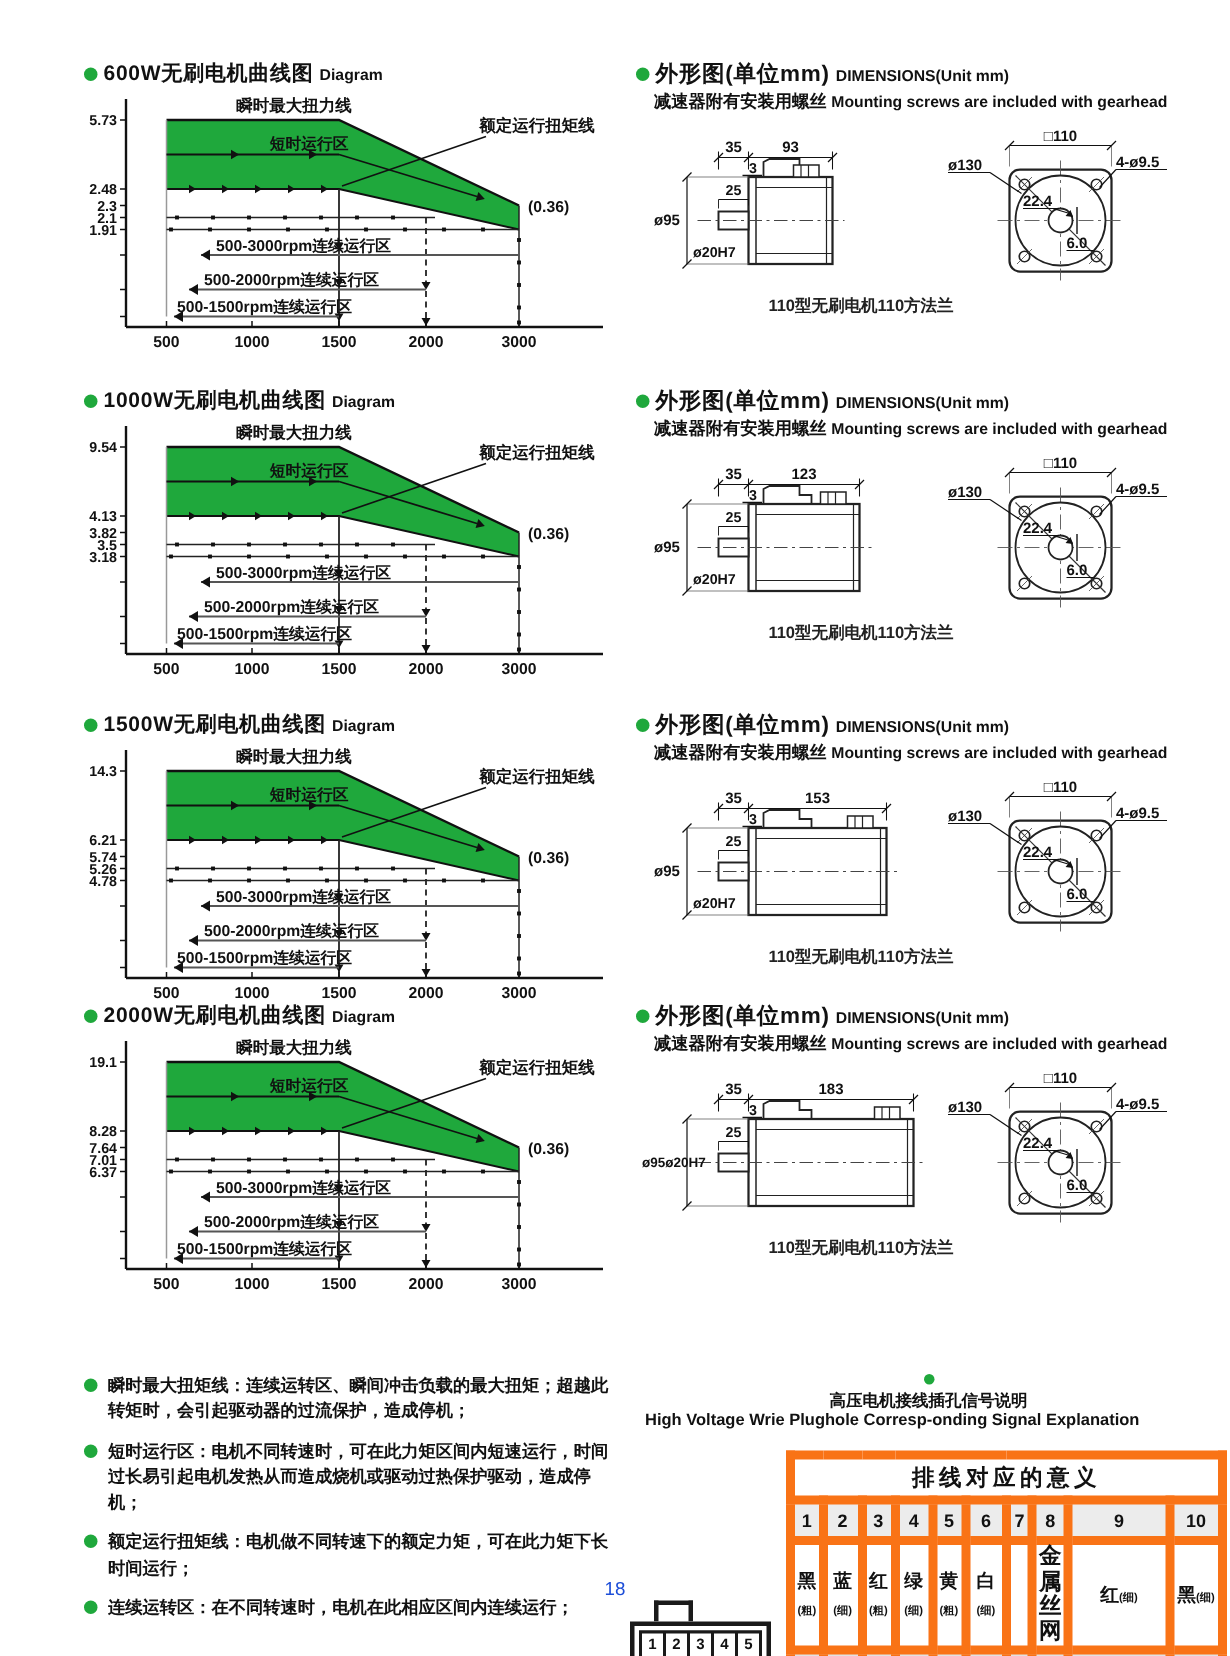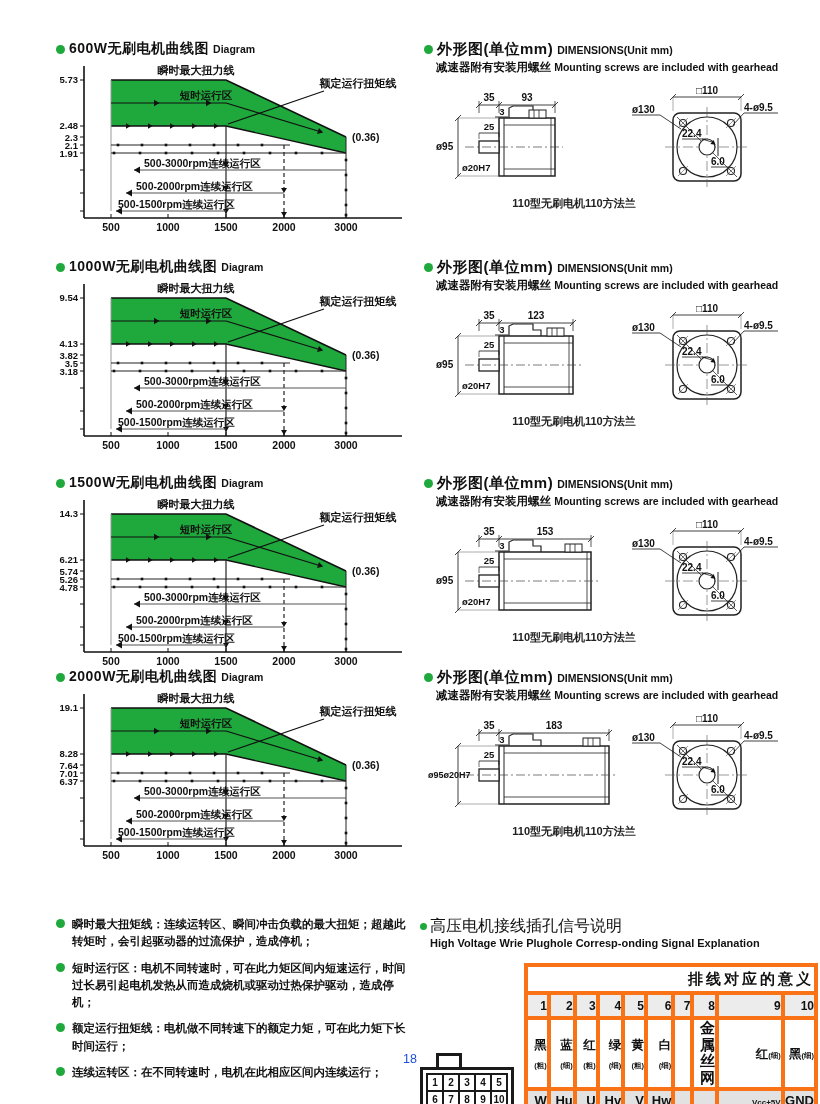--- a/index.html
+++ b/index.html
@@ -17,30 +17,30 @@
   .dim-sub .en{font-size:10.5px;}
   svg{display:block;}
   svg text{font-family:"Liberation Sans","DejaVu Sans",sans-serif;}
   .chart{margin-top:2px;}
   
   .notes{position:absolute;left:56px;top:916px;width:360px;}
   .note{display:flex;gap:7px;margin-bottom:9px;font-size:11.5px;font-weight:bold;line-height:1.5;}
   .note .dot{margin-top:3px;align-self:flex-start;}
   
   .signal{position:absolute;left:420px;top:916px;width:398px;}
-  .signal-title{display:flex;align-items:center;gap:3px;font-size:16px;font-weight:normal;}
+  .signal-title{display:flex;align-items:center;gap:3px;font-size:11px;font-weight:bold;flex-direction:column;}
   .signal-title .dot{width:7px;height:7px;}
   .signal-sub{font-size:11px;font-weight:bold;margin-left:10px;}
   .sig-body{display:flex;align-items:flex-end;margin-top:14px;}
   .conn{border:3px solid #1a1a1a;padding:3px;background:#fff;width:fit-content;}
   .conn-tab{width:20px;height:11px;border:3px solid #1a1a1a;border-bottom:none;margin:0 0 0 16px;background:#fff;}
   .conn-grid{display:grid;grid-template-columns:repeat(5,14px);grid-auto-rows:15px;gap:2px;background:#1a1a1a;border:2px solid #1a1a1a;width:fit-content;}
   .conn-cell{background:#fff;font-size:10px;font-weight:bold;text-align:center;line-height:15px;}
   table.sig{border-collapse:collapse;margin-left:10px;}
-  table.sig td{border:4px solid #f97316;text-align:right;padding:0;}
+  table.sig td{border:6px solid #f97316;text-align:center;padding:0;}
   td.sig-head{font-size:15px;font-weight:bold;letter-spacing:3px;height:24px;background:#fff;}
   td.sig-pin{font-size:12px;font-weight:bold;height:21px;background:#ececec;width:30px;}
   td.sig-wire{height:34px;background:#fff;font-weight:bold;}
   td.sig-sig{height:20px;background:#e2e2e2;font-weight:bold;font-size:13px;}
   .wire-main{font-size:12.5px;}
   .wire-sub{font-size:7.5px;}
   .wire-mesh{font-size:15px;line-height:1.1;display:inline-block;}
   .sig-small{font-size:8px;padding-left:33px;}
   .pagenum{position:absolute;left:0;top:1052px;width:820px;text-align:center;font-size:12.5px;color:#1d4ed8;}
 </style>

